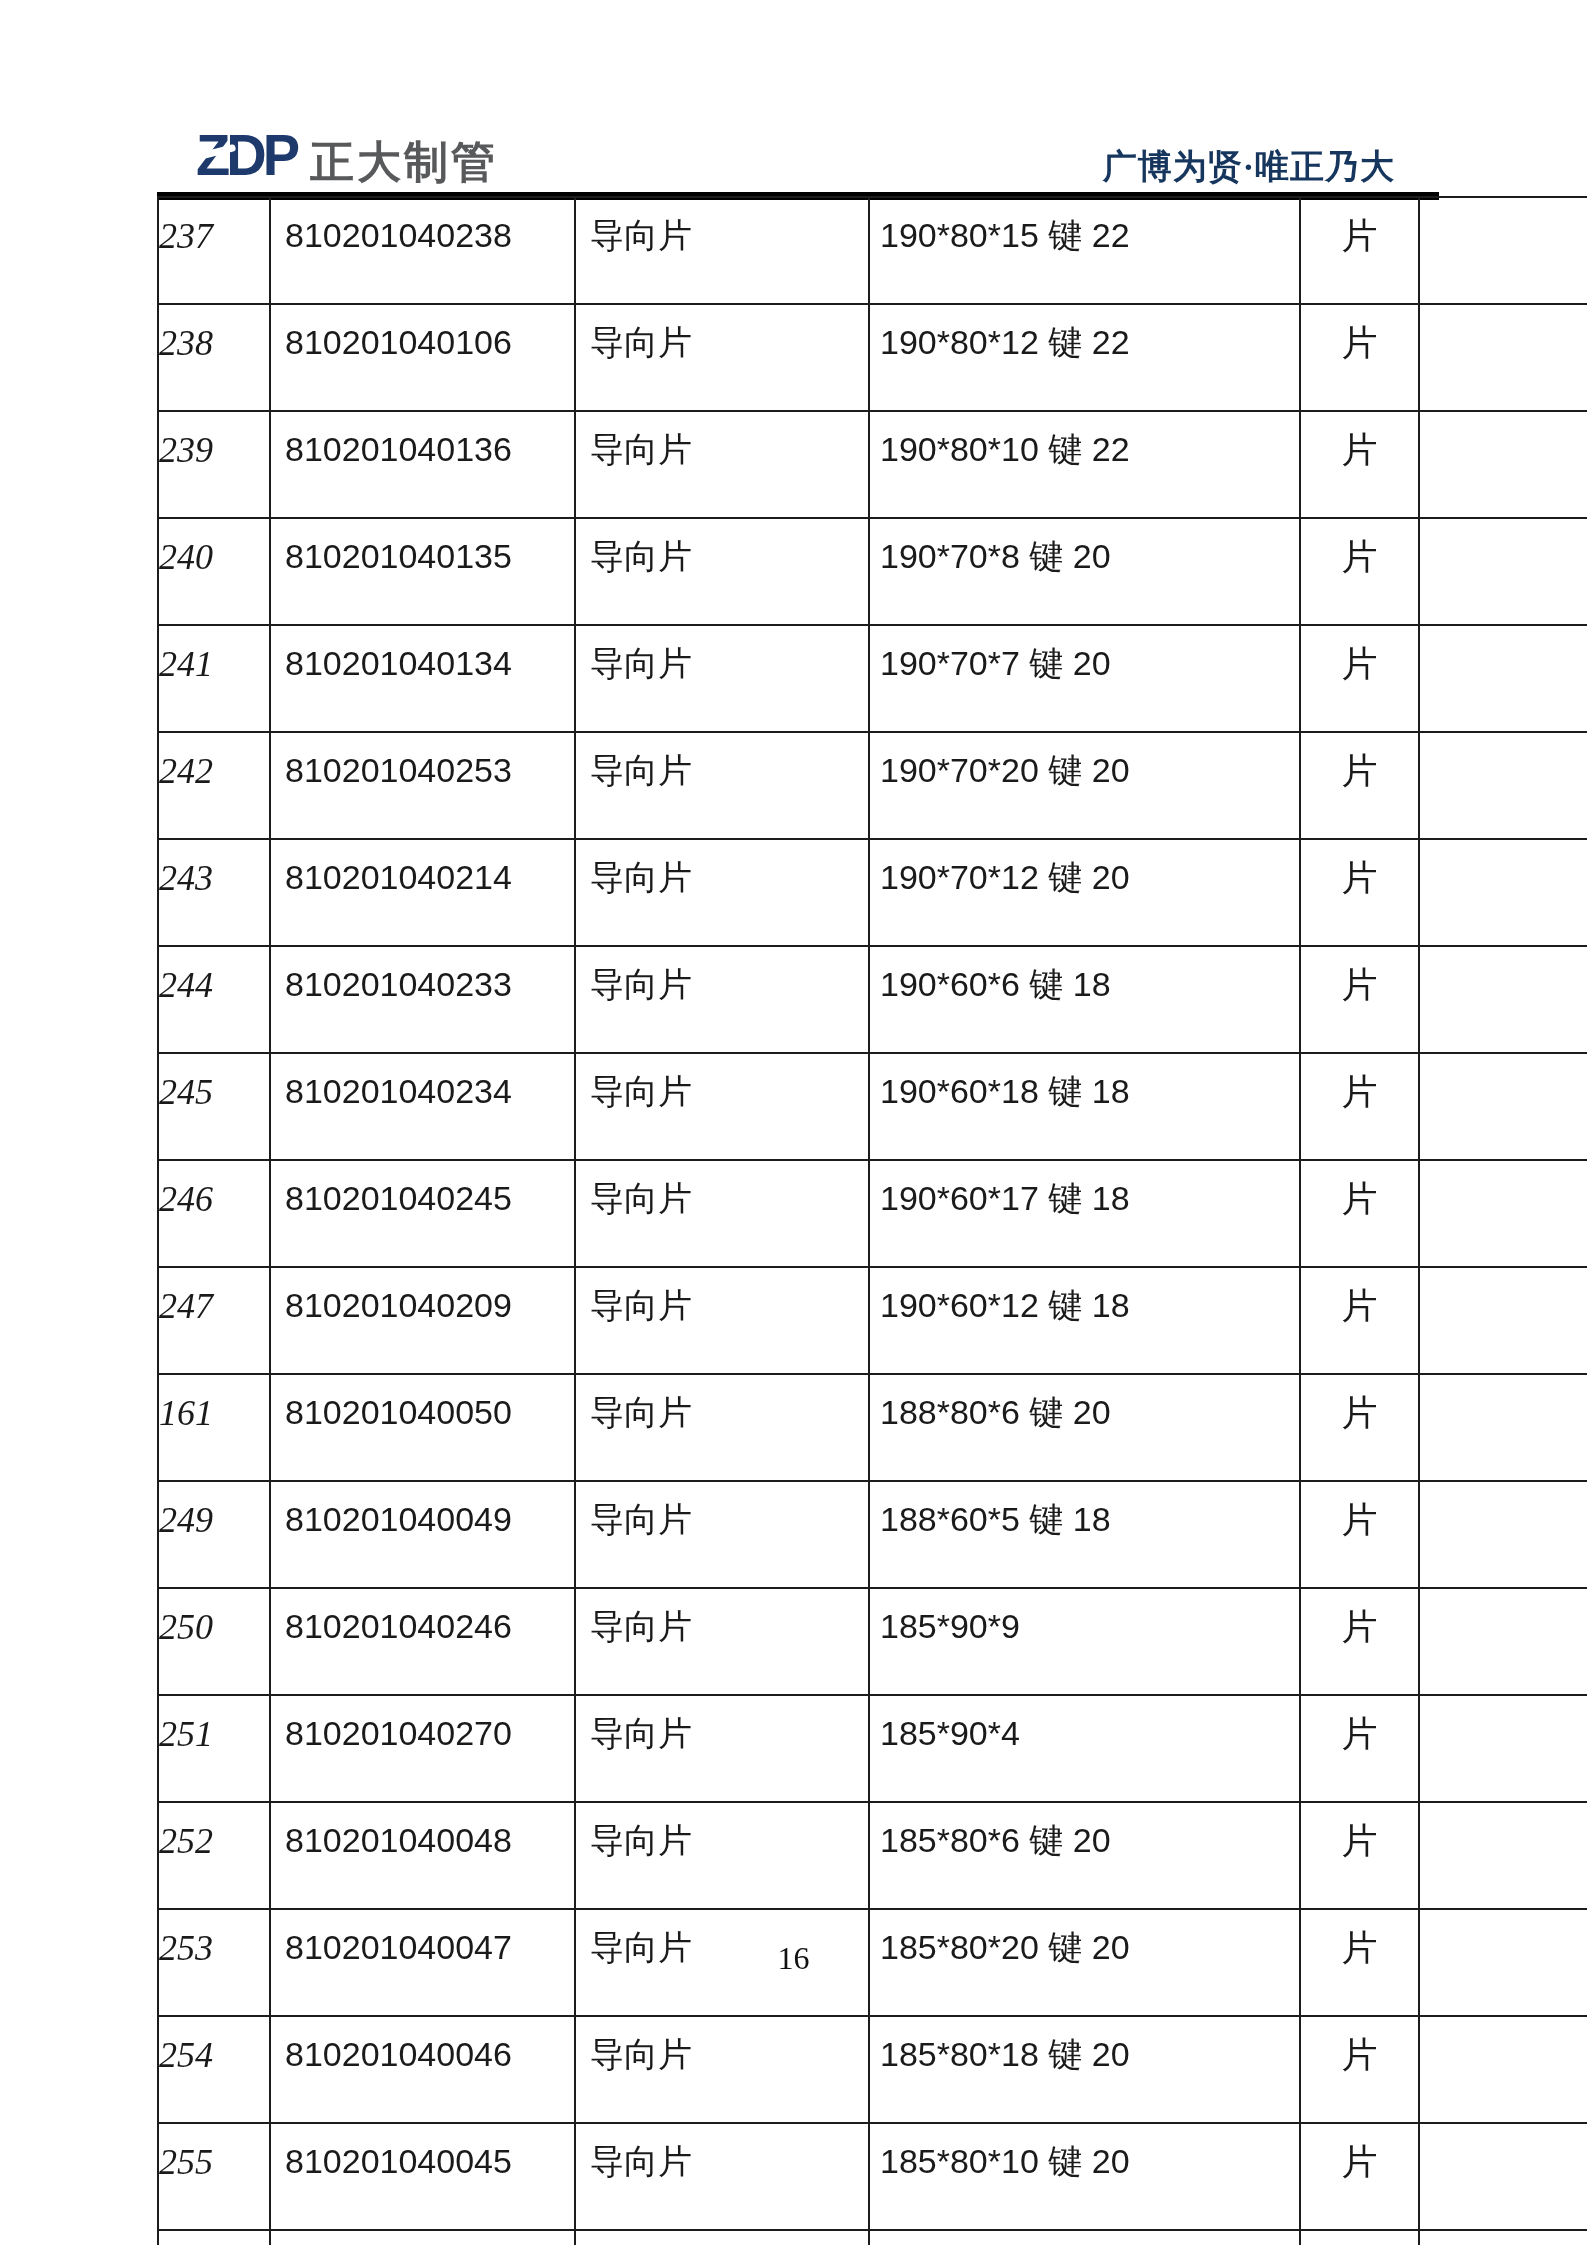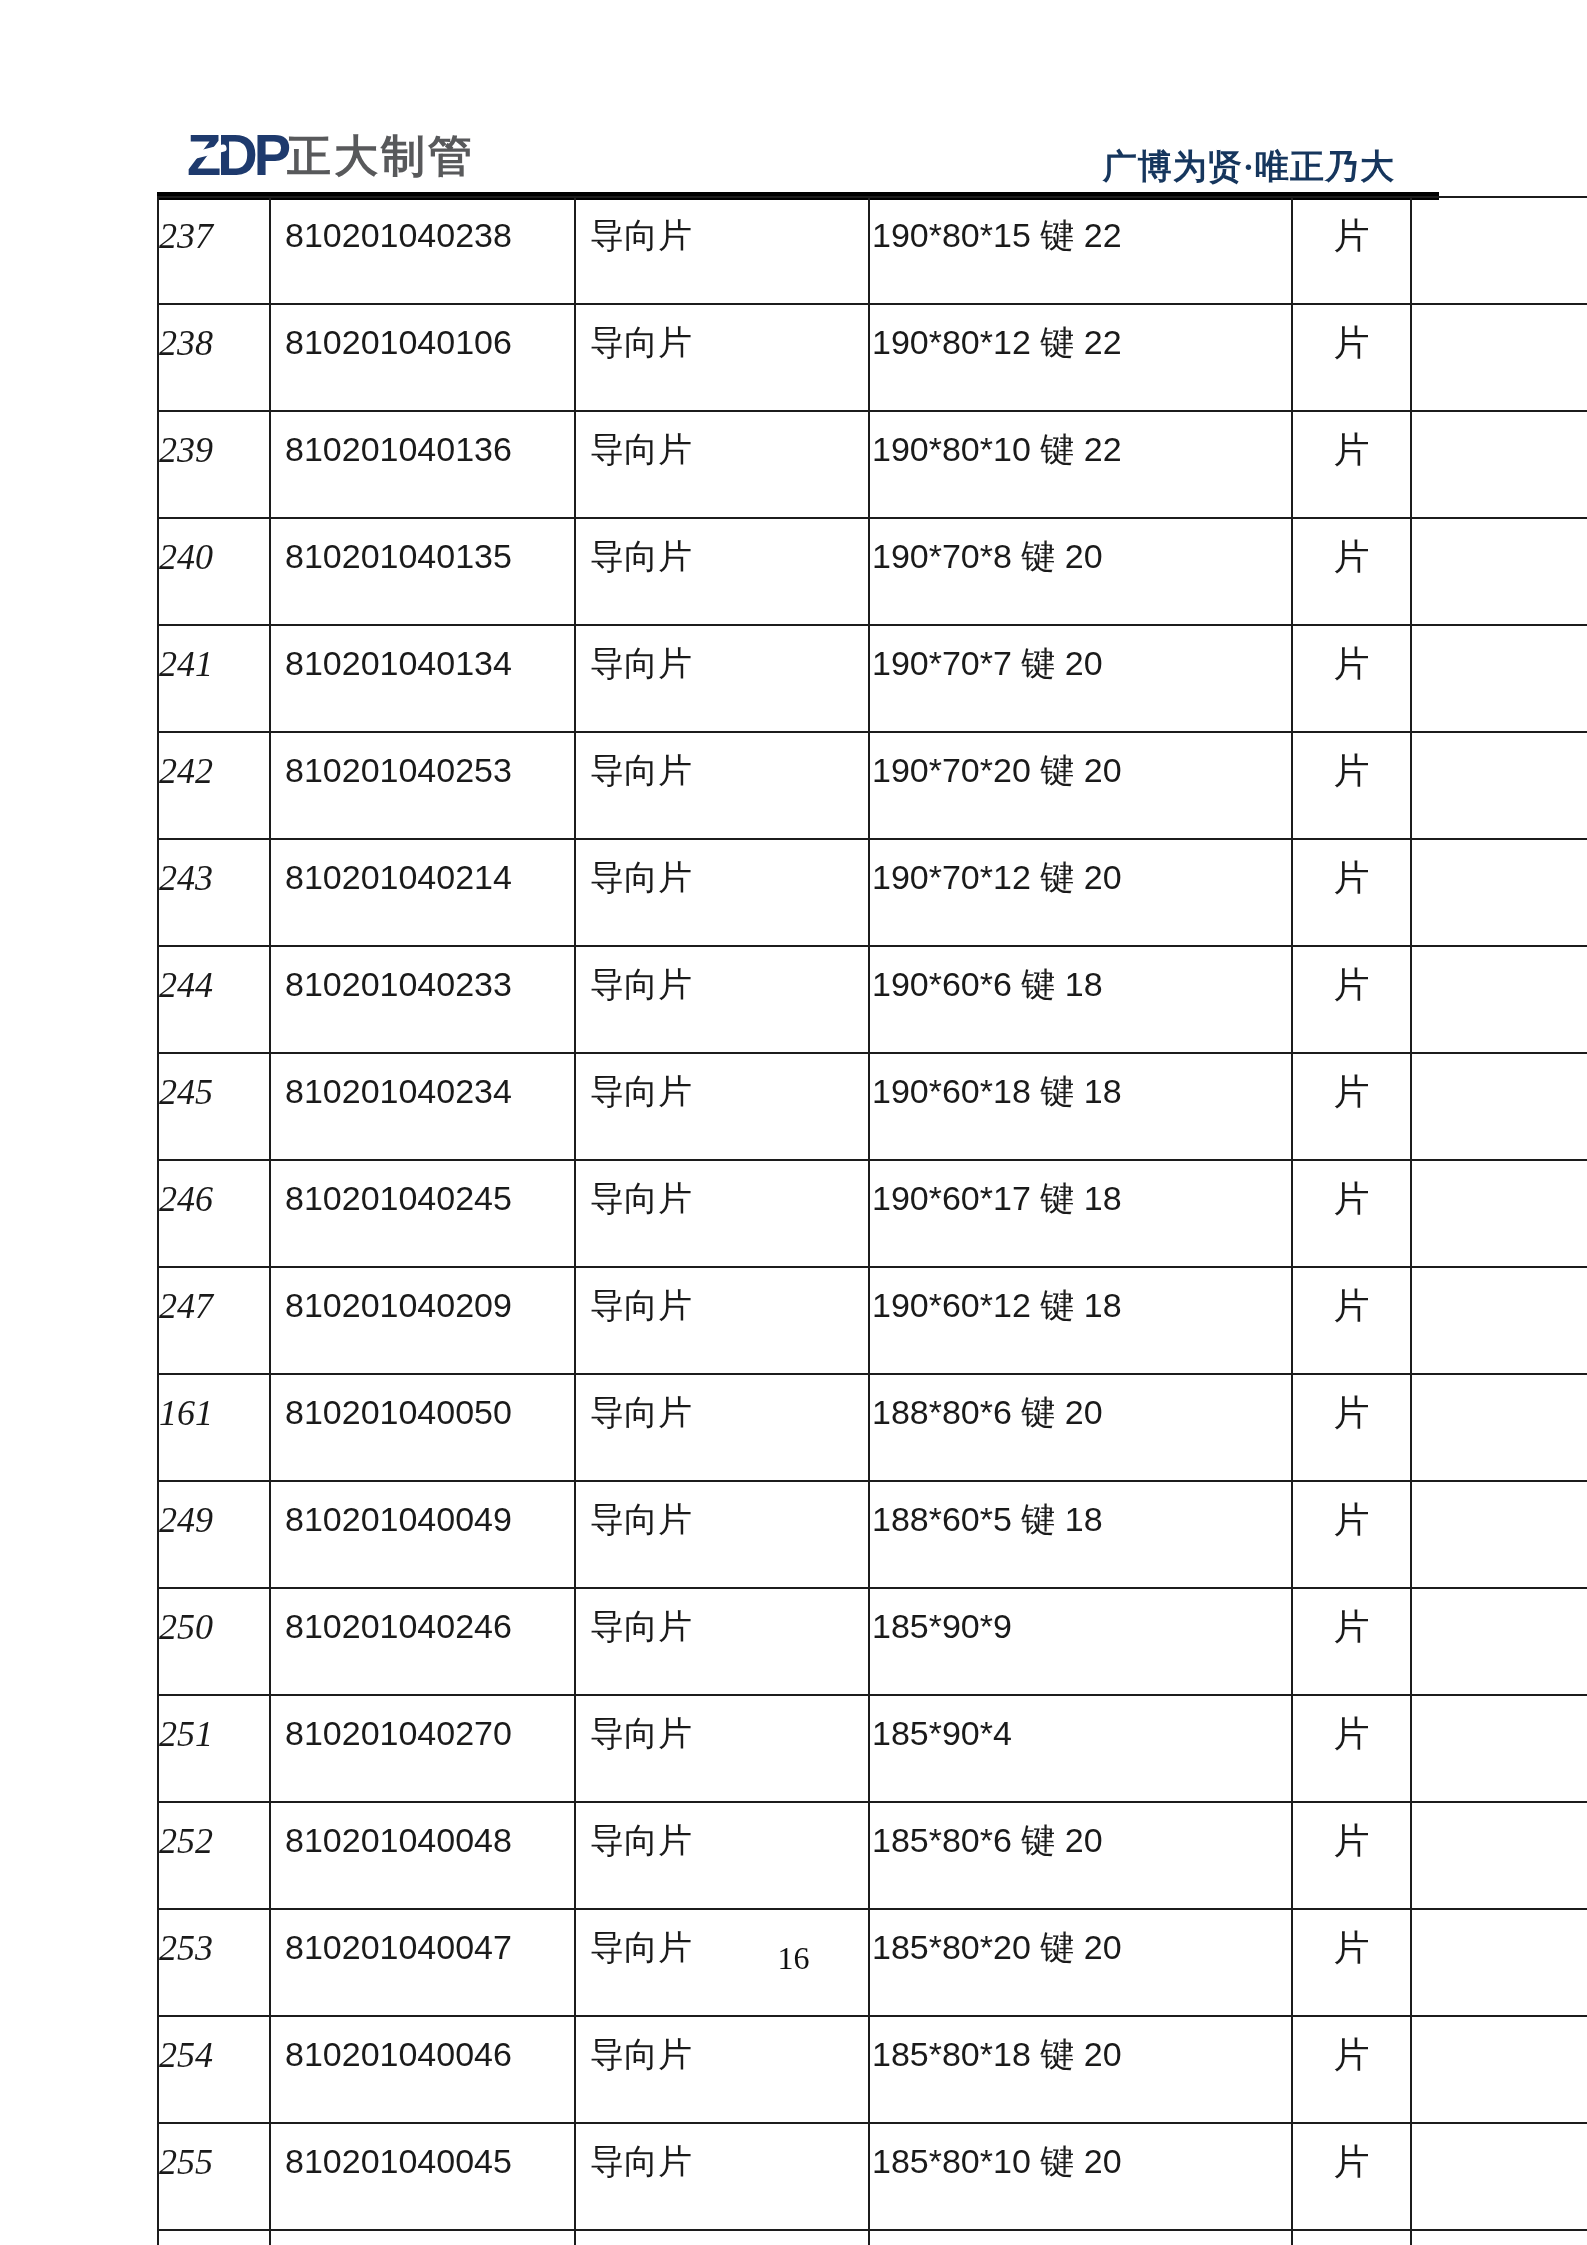--- a/index.html
+++ b/index.html
@@ -8,21 +8,21 @@
     width:1587px; height:2245px;
     margin:0 auto;
     background:#ffffff;
     font-family:"Liberation Sans", sans-serif;
     color:#1a1a1a;
     overflow:hidden;
   }
 
   
   .header { position:absolute; left:0; top:0; width:100%; height:196px; }
-  .logo-wrap { position:absolute; left:187px; top:128px; display:flex; align-items:center; }
+  .logo-wrap { position:absolute; left:196px; top:128px; display:flex; align-items:flex-end; gap:14px; }
   .logo-zdp {
     position:relative;
     font-family:"Liberation Sans", sans-serif;
     font-weight:900; font-size:56px; line-height:1;
     letter-spacing:-4px;
     color:#1e3a6d;
     transform:scaleY(1.02);
   }
   
   .logo-zdp::after {
@@ -54,21 +54,21 @@
     border:2px solid #1c1c1c;
     height:87px;            
     vertical-align:top;
     padding:18px 0 0 0;
     font-size:34px; line-height:1.15;
     overflow:hidden; white-space:nowrap;
   }
   td.c-no   { width:110px; text-align:left; font-family:"Liberation Serif", serif; font-size:36px;font-style:italic; }
   td.c-code { width:289px; padding-left:14px; }
   td.c-name { width:278px; padding-left:14px; }
-  td.c-spec { width:419px; padding-left:2px; }
+  td.c-spec { width:419px; padding-left:10px; }
   td.c-unit { width:117px; text-align:center; font-family:"Liberation Serif", serif; font-size:36px; }
   td.c-note { width:190px; }
 
   
   .table-top-border {
     position:absolute; left:157px; top:192px;
     width:1282px; height:8px; background:#000000;
   }
 
   

